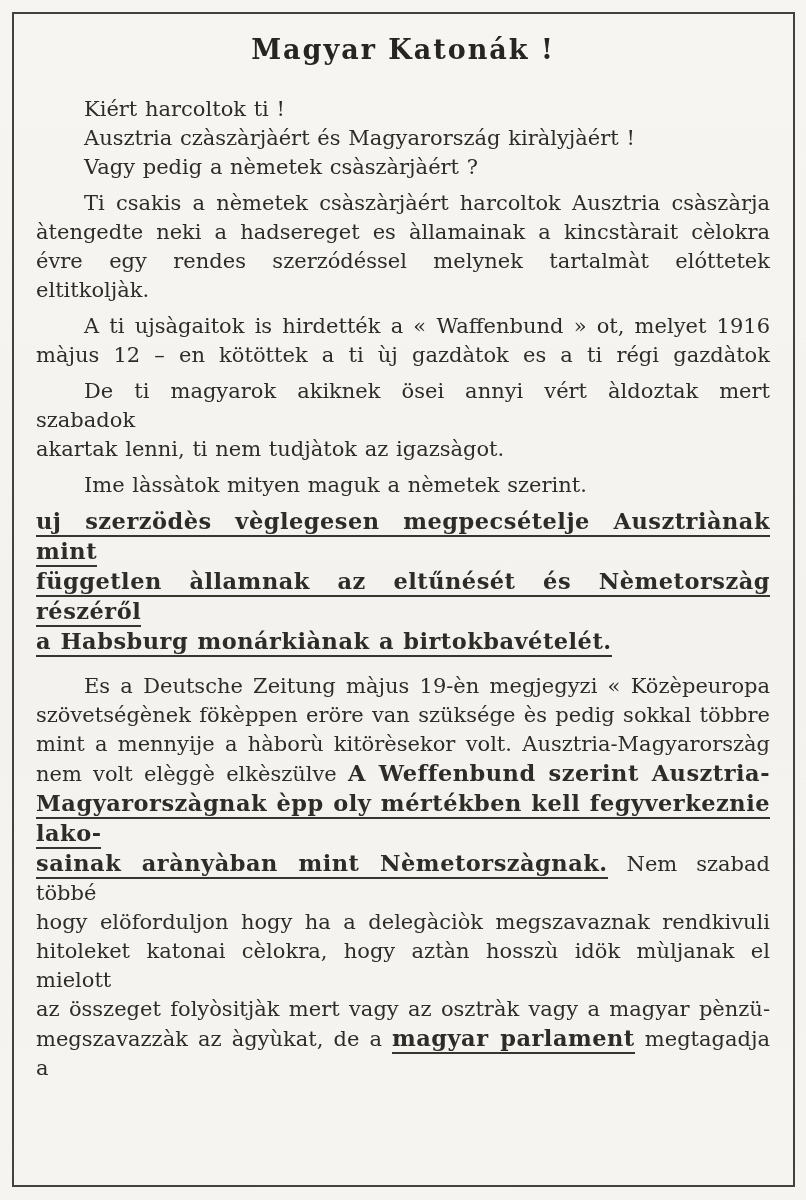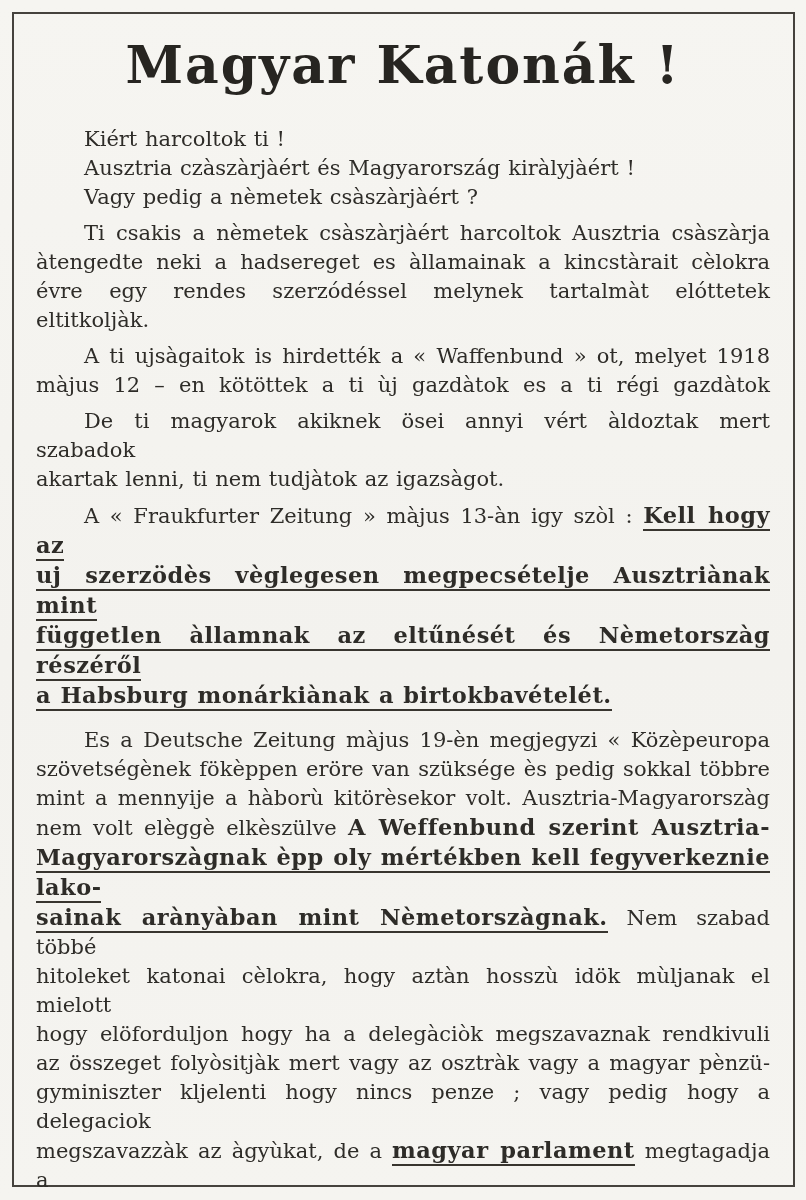--- a/index.html
+++ b/index.html
@@ -19,21 +19,21 @@
     pointer-events: none;
   }
   .content {
     position: absolute;
     top: 28px;
     left: 36px;
     width: 734px;
   }
   .doc-title {
     text-align: center;
-    font-size: 52px;
+    font-size: 27px;
     font-weight: bold;
     letter-spacing: 2px;
     color: #272521;
     margin: 6px 0 30px 0;
   }
   .paragraph { margin: 0 0 7px 0; }
   .paragraph.gap { margin-bottom: 15px; }
   .line {
     font-size: 21px;
     line-height: 29px;
@@ -72,40 +72,41 @@
         <div class="line indent"><span class="seg-normal">Kiért harcoltok ti !</span></div>
         <div class="line indent"><span class="seg-normal">Ausztria czàszàrjàért és Magyarország kiràlyjàért !</span></div>
         <div class="line indent"><span class="seg-normal">Vagy pedig a nèmetek csàszàrjàért ?</span></div>
       </div>
       <div class="paragraph">
         <div class="line full indent"><span class="seg-normal">Ti csakis a nèmetek csàszàrjàért harcoltok  Ausztria csàszàrja</span></div>
         <div class="line full"><span class="seg-normal">àtengedte neki a hadsereget es àllamainak a kincstàrait cèlokra</span></div>
         <div class="line full"><span class="seg-normal">évre egy rendes szerzódéssel melynek tartalmàt elóttetek eltitkoljàk.</span></div>
       </div>
       <div class="paragraph">
-        <div class="line full indent"><span class="seg-normal">A ti ujsàgaitok is hirdették a « Waffenbund » ot, melyet 1918</span></div>
+        <div class="line full indent"><span class="seg-normal">A ti ujsàgaitok is hirdették a « Waffenbund » ot, melyet 1916</span></div>
         <div class="line full"><span class="seg-normal">màjus 12 – en kötöttek a ti ùj gazdàtok es a ti régi gazdàtok</span></div>
       </div>
       <div class="paragraph">
         <div class="line full indent"><span class="seg-normal">De ti magyarok akiknek ösei annyi vért àldoztak mert szabadok</span></div>
         <div class="line"><span class="seg-normal">akartak lenni, ti nem tudjàtok az igazsàgot.</span></div>
       </div>
+      <div class="paragraph">
+        <div class="line indent"><span class="seg-normal">Ime làssàtok mityen maguk a nèmetek szerint.</span></div>
+      </div>
       <div class="paragraph gap">
-        <div class="line full indent"><span class="seg-normal">A « Fraukfurter Zeitung » màjus 13-àn igy szòl : </span><span class="seg-boldline">Kell hogy az</span></div>
         <div class="line full"><span class="seg-boldline">uj szerzödès vèglegesen megpecsételje Ausztriànak mint</span></div>
         <div class="line full"><span class="seg-boldline">független àllamnak az eltűnését és Nèmetorszàg részéről</span></div>
         <div class="line"><span class="seg-boldline">a Habsburg monárkiànak a birtokbavételét.</span></div>
       </div>
       <div class="paragraph">
         <div class="line full indent"><span class="seg-normal">Es a Deutsche Zeitung màjus 19-èn megjegyzi « Közèpeuropa</span></div>
         <div class="line full"><span class="seg-normal">szövetségènek fökèppen eröre van szüksége ès pedig sokkal többre</span></div>
         <div class="line full"><span class="seg-normal">mint a mennyije a hàborù kitörèsekor volt. Ausztria-Magyarorszàg</span></div>
         <div class="line full"><span class="seg-normal">nem volt elèggè elkèszülve </span><span class="seg-bold">A Weffenbund szerint Ausztria-</span></div>
         <div class="line full"><span class="seg-boldline">Magyarorszàgnak èpp oly mértékben kell fegyverkeznie lako-</span></div>
         <div class="line full"><span class="seg-boldline">sainak arànyàban mint Nèmetorszàgnak.</span><span class="seg-normal"> Nem szabad többé</span></div>
+        <div class="line full"><span class="seg-normal">hogy elöforduljon hogy ha a delegàciòk megszavaznak rendkivuli</span></div>
         <div class="line full"><span class="seg-normal">hitoleket katonai cèlokra, hogy aztàn hosszù idök mùljanak el mielott</span></div>
-        <div class="line full"><span class="seg-normal">hogy elöforduljon hogy ha a delegàciòk megszavaznak rendkivuli</span></div>
         <div class="line full"><span class="seg-normal">az összeget folyòsitjàk mert vagy az osztràk vagy a magyar pènzü-</span></div>
-        <div class="line full"><span class="seg-normal">gyminiszter kljelenti hogy nincs penze ; vagy pedig hogy a delegaciok</span></div>
         <div class="line full"><span class="seg-normal">megszavazzàk az àgyùkat, de a </span><span class="seg-boldline">magyar parlament</span><span class="seg-normal"> megtagadja a</span></div>
       </div>
     </div>
 </div>
 
 </body></html>

